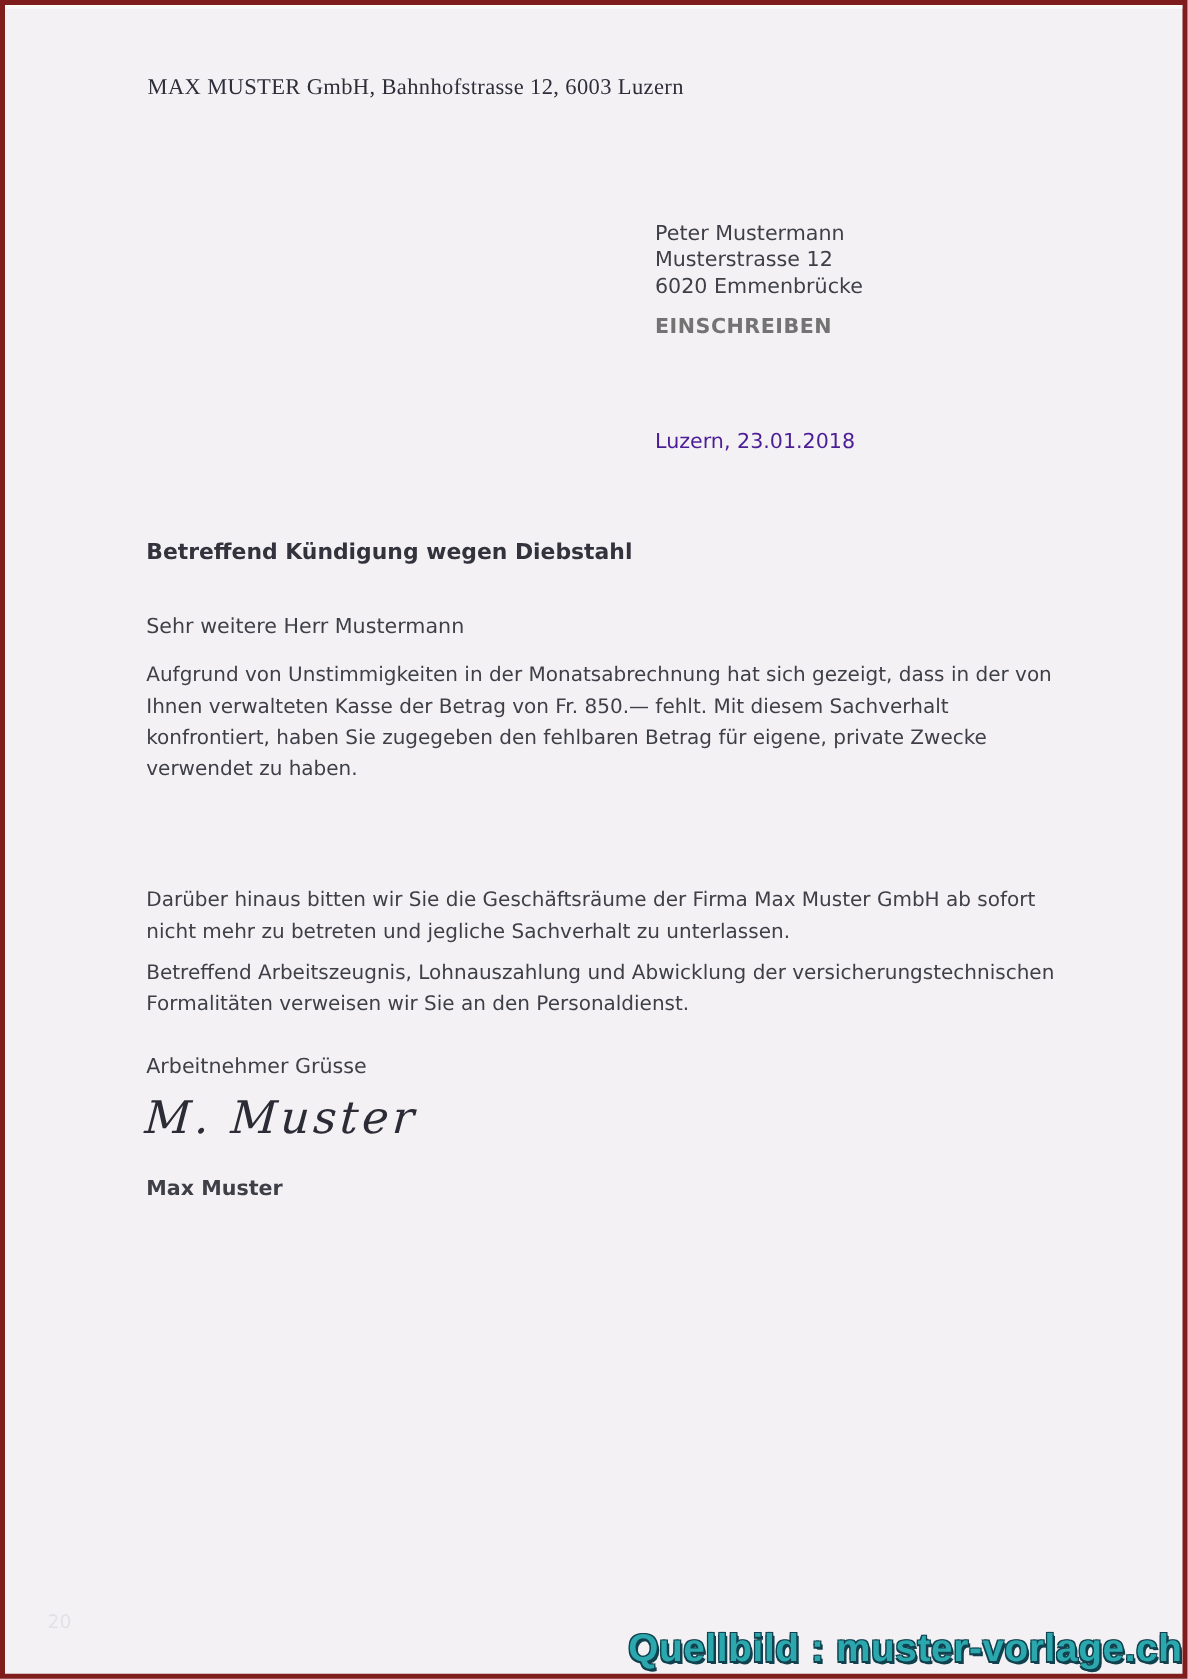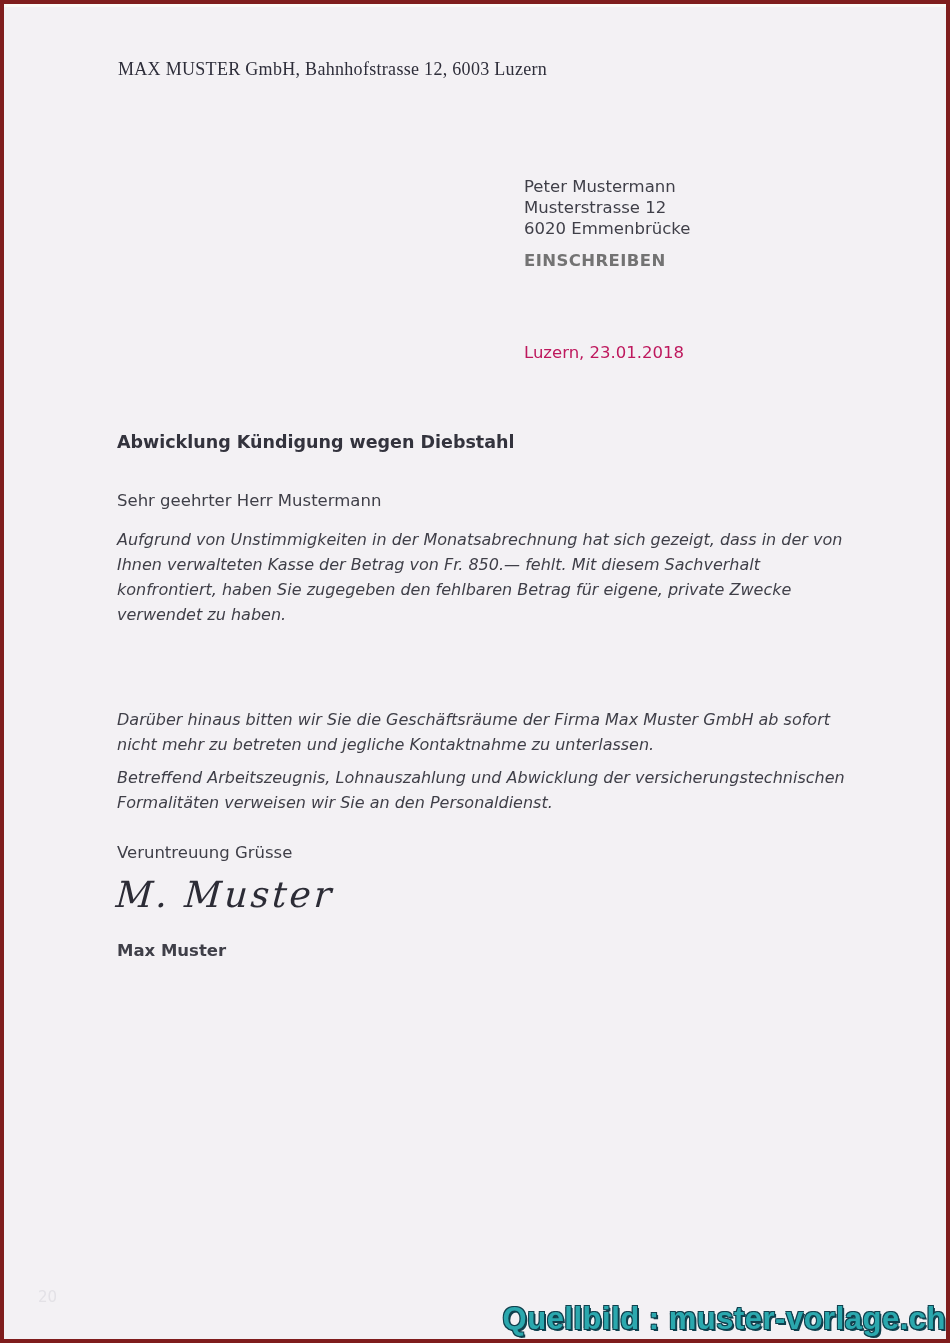--- a/index.html
+++ b/index.html
@@ -45,21 +45,21 @@
     font-size: 16.5px;
     font-weight: bold;
     color: #737373;
     letter-spacing: 0.4px;
   }
   .date-line {
     position: absolute;
     left: 520px;
     top: 339px;
     font-size: 16.5px;
-    color: #be185d;
+    color: #4c1d95;
   }
   .subject-line {
     position: absolute;
     left: 113px;
     top: 428px;
     font-size: 17.5px;
     font-weight: bold;
     color: #33333d;
   }
   .salutation {
@@ -69,21 +69,20 @@
     font-size: 16.5px;
     color: #3f3f48;
   }
   .body-paragraph {
     position: absolute;
     left: 113px;
     width: 745px;
     font-size: 16px;
     line-height: 25px;
     color: #3f3f48;
-    font-style: italic;
   }
   .p1 { top: 523px; }
   .p2 { top: 625px; }
   .p3 { top: 703px; }
   .p4 { top: 761px; }
   .closing {
     position: absolute;
     left: 113px;
     top: 839px;
     font-size: 16.5px;
@@ -145,32 +144,32 @@
   <div class="recipient-block">
     <div>Peter Mustermann</div>
     <div>Musterstrasse 12</div>
     <div>6020 Emmenbrücke</div>
   </div>
 
   <div class="delivery-method">EINSCHREIBEN</div>
 
   <div class="date-line">Luzern, 23.01.2018</div>
 
-  <div class="subject-line">Abwicklung Kündigung wegen Diebstahl</div>
+  <div class="subject-line">Betreffend Kündigung wegen Diebstahl</div>
 
-  <div class="salutation">Sehr geehrter Herr Mustermann</div>
+  <div class="salutation">Sehr weitere Herr Mustermann</div>
 
   <p class="body-paragraph p1">Aufgrund von Unstimmigkeiten in der Monatsabrechnung hat sich gezeigt, dass in der von Ihnen verwalteten Kasse der Betrag von Fr. 850.— fehlt. Mit diesem Sachverhalt konfrontiert, haben Sie zugegeben den fehlbaren Betrag für eigene, private Zwecke verwendet zu haben.</p>
 
 
-  <p class="body-paragraph p3">Darüber hinaus bitten wir Sie die Geschäftsräume der Firma Max Muster GmbH ab sofort nicht mehr zu betreten und jegliche Kontaktnahme zu unterlassen.</p>
+  <p class="body-paragraph p3">Darüber hinaus bitten wir Sie die Geschäftsräume der Firma Max Muster GmbH ab sofort nicht mehr zu betreten und jegliche Sachverhalt zu unterlassen.</p>
 
   <p class="body-paragraph p4">Betreffend Arbeitszeugnis, Lohnauszahlung und Abwicklung der versicherungstechnischen Formalitäten verweisen wir Sie an den Personaldienst.</p>
 
-  <div class="closing">Veruntreuung Grüsse</div>
+  <div class="closing">Arbeitnehmer Grüsse</div>
 
   <div class="signature">M. Muster</div>
 
   <div class="signer-name">Max Muster</div>
 
   <div class="page-number-watermark">20</div>
 
   <div class="footer-caption">Quellbild : muster-vorlage.ch</div>
 </div>
 

